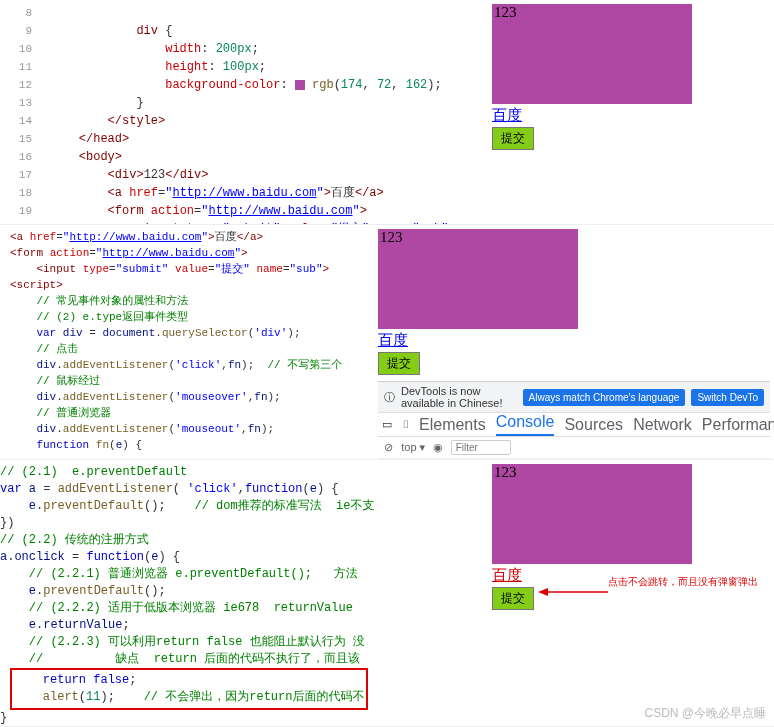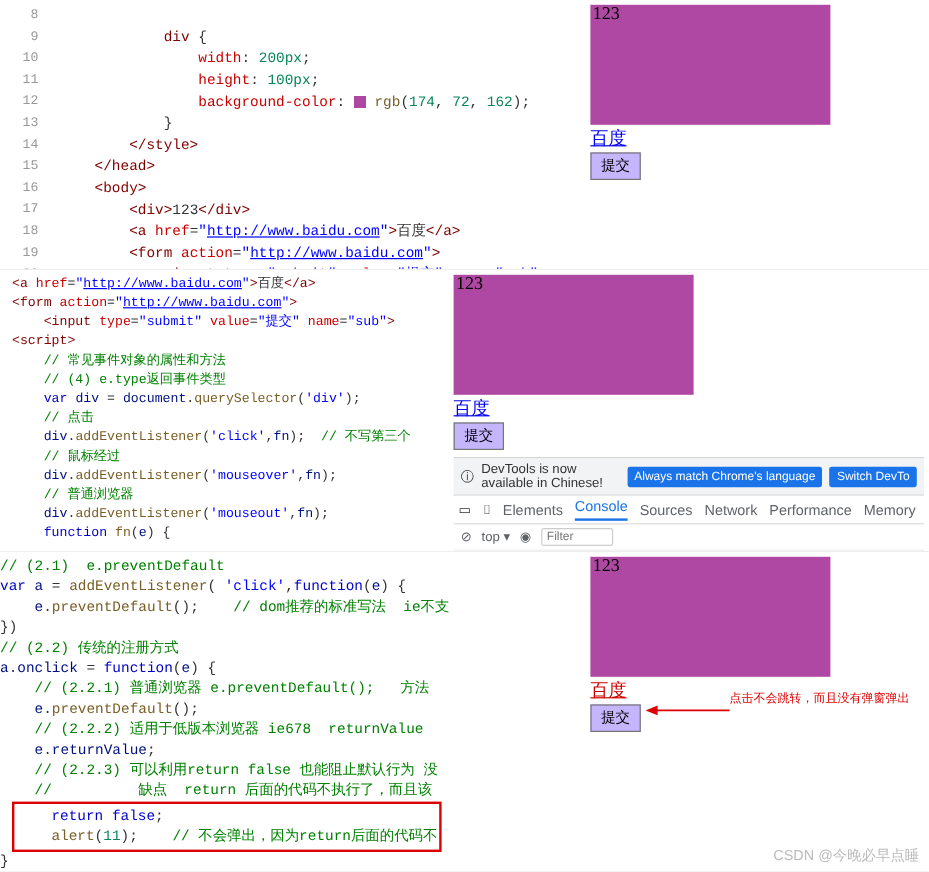--- a/index.html
+++ b/index.html
@@ -22,32 +22,32 @@
 .num { color: #098658; }
 .url { color: #0000ff; text-decoration: underline; }
 .cmt { color: #008000; }
 .fn { color: #795e26; }
 .var { color: #001080; }
 .swatch { display: inline-block; width: 10px; height: 10px; background: rgb(174,72,162); vertical-align: middle; }
 
 .preview { width: 286px; background: #fff; padding: 4px; position: relative; }
 .preview .box { width: 200px; height: 100px; background: rgb(174,72,162); color: #000; padding: 0 2px; font-family: "Times New Roman"; font-size: 15px; }
 .preview .link { color: #0000ee; text-decoration: underline; display: inline-block; margin-top: 2px; font-family: "Times New Roman"; font-size: 15px; }
-.preview .btn { background: #c4b5fd; border: 1px solid #767676; padding: 2px 8px; font-size: 12px; margin-top: 2px; cursor: pointer; font-family: Arial; }
+.preview .btn { background: #84cc16; border: 1px solid #767676; padding: 2px 8px; font-size: 12px; margin-top: 2px; cursor: pointer; font-family: Arial; }
 
 .section2 .code-pane { background: #fff; }
 .section2 .line { line-height: 16px; font-size: 11px; }
 .section2 .code { padding-left: 10px; }
 
 .devtools { border-top: 1px solid #ccc; margin-top: 6px; font-family: Arial, sans-serif; font-size: 11px; }
 .dt-banner { background: #f1f3f4; display: flex; align-items: center; gap: 6px; padding: 3px 6px; border-bottom: 1px solid #ddd; }
 .dt-banner .info { color: #333; flex: 1; }
 .dt-banner .btn-blue { background: #1a73e8; color: #fff; border: none; padding: 3px 6px; border-radius: 2px; cursor: pointer; font-size: 10px; }
 .dt-tabs { display: flex; align-items: center; border-bottom: 1px solid #ddd; padding: 0 4px; gap: 10px; height: 24px; }
-.dt-tabs .tab { color: #5f6368; cursor: pointer; font-size: 12px; }
+.dt-tabs .tab { color: #5f6368; cursor: pointer; font-size: 16px; }
 .dt-tabs .tab.active { color: #1a73e8; border-bottom: 2px solid #1a73e8; padding-bottom: 3px; }
 .dt-filter { display: flex; align-items: center; gap: 8px; padding: 3px 6px; border-bottom: 1px solid #eee; color: #5f6368; }
 .dt-filter input { border: 1px solid #ccc; padding: 1px 4px; font-size: 10px; width: 60px; border-radius: 2px; }
 .dt-console { padding: 2px 6px; font-family: Consolas, monospace; font-size: 11px; }
 .dt-console .row { line-height: 15px; color: #333; border-bottom: 1px solid #f5f5f5; }
 
 .section3 .code-pane .line { line-height: 17px; font-size: 12px; }
 .section3 .code { padding-left: 0; }
 .highlight-box { border: 2px solid #d00; padding: 2px; display: inline-block; }
 
@@ -83,21 +83,21 @@
   </div>
 </div>
 
 <div class="section section2">
   <div class="code-pane" id="code2">
       <div class="line"><span class="code"><span class="tag">&lt;a</span> <span class="attr">href</span>=<span class="str">"<span class="url">http://www.baidu.com</span>"</span><span class="tag">&gt;</span>百度<span class="tag">&lt;/a&gt;</span></span></div>
       <div class="line"><span class="code"><span class="tag">&lt;form</span> <span class="attr">action</span>=<span class="str">"<span class="url">http://www.baidu.com</span>"</span><span class="tag">&gt;</span></span></div>
       <div class="line"><span class="code">    <span class="tag">&lt;input</span> <span class="attr">type</span>=<span class="str">"submit"</span> <span class="attr">value</span>=<span class="str">"提交"</span> <span class="attr">name</span>=<span class="str">"sub"</span><span class="tag">&gt;</span></span></div>
       <div class="line"><span class="code"><span class="tag">&lt;script&gt;</span></span></div>
       <div class="line"><span class="code">    <span class="cmt">// 常见事件对象的属性和方法</span></span></div>
-      <div class="line"><span class="code">    <span class="cmt">// (4) e.type返回事件类型</span></span></div>
+      <div class="line"><span class="code">    <span class="cmt">// (2) e.type返回事件类型</span></span></div>
       <div class="line"><span class="code">    <span class="kw">var</span> <span class="var">div</span> = <span class="var">document</span>.<span class="fn">querySelector</span>(<span class="str">'div'</span>);</span></div>
       <div class="line"><span class="code">    <span class="cmt">// 点击</span></span></div>
       <div class="line"><span class="code">    <span class="var">div</span>.<span class="fn">addEventListener</span>(<span class="str">'click'</span>,<span class="var">fn</span>);  <span class="cmt">// 不写第三个</span></span></div>
       <div class="line"><span class="code">    <span class="cmt">// 鼠标经过</span></span></div>
       <div class="line"><span class="code">    <span class="var">div</span>.<span class="fn">addEventListener</span>(<span class="str">'mouseover'</span>,<span class="var">fn</span>);</span></div>
       <div class="line"><span class="code">    <span class="cmt">// 普通浏览器</span></span></div>
       <div class="line"><span class="code">    <span class="var">div</span>.<span class="fn">addEventListener</span>(<span class="str">'mouseout'</span>,<span class="var">fn</span>);</span></div>
       <div class="line"><span class="code"></span></div>
       <div class="line"><span class="code">    <span class="kw">function</span> <span class="fn">fn</span>(<span class="var">e</span>) {</span></div>
     </div>

